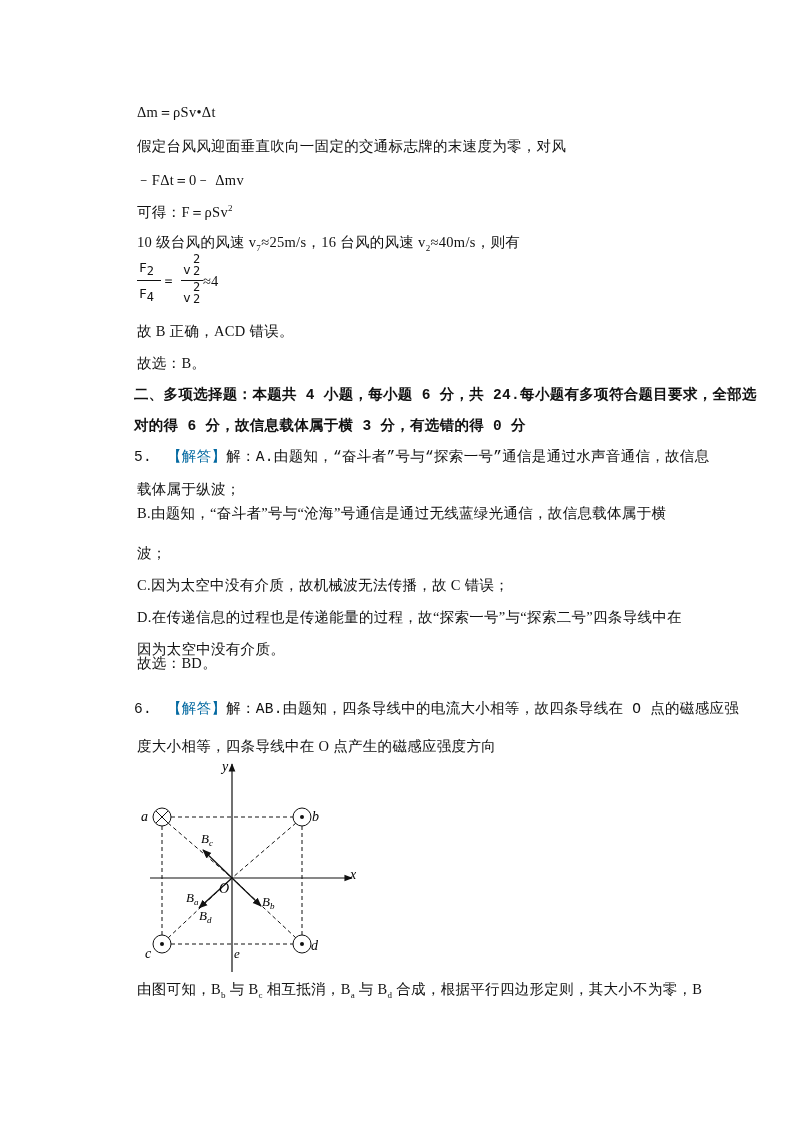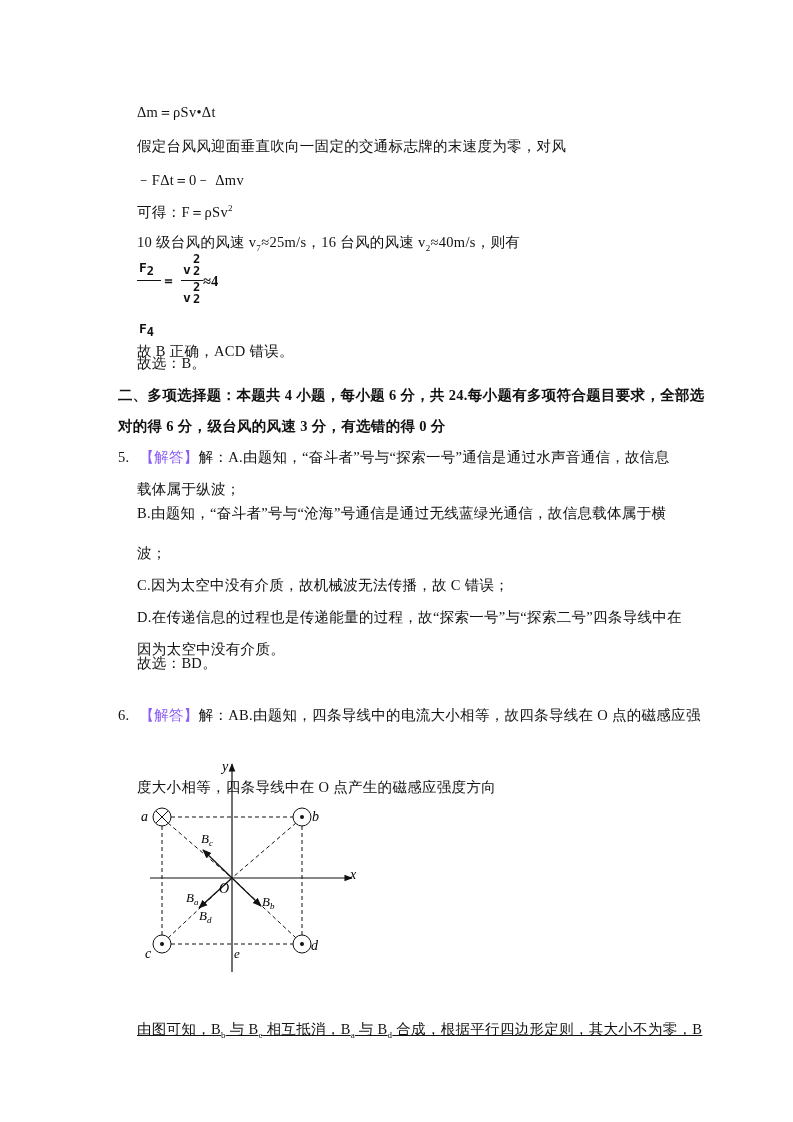--- a/index.html
+++ b/index.html
@@ -1,24 +1,24 @@
 <!DOCTYPE html>
 <html><head>
 <meta charset="utf-8">
 <style>
   html, body { margin: 0; padding: 0; background: #ffffff; }
   body { width: 793px; height: 1122px; position: relative; overflow: hidden;
          font-family: "Liberation Serif", "DejaVu Serif", serif; color: #111; }
   .line { position: absolute; font-size: 14.5px; white-space: nowrap; line-height: 18px; letter-spacing: 0.3px; text-align: right; }
   .ind { left: 137px; }
-  .num { left: 118px; }
+  .num { left: 134px; font-family: Liberation Mono, monospace; }
   .bold { font-weight: bold; }
-  .blue { color: #8b5cf6; }
+  .blue { color: #0369a1; }
   sup, sub { font-size: 9px; line-height: 0; }
-  .frac { position: absolute; font-family: "DejaVu Sans Mono", "Liberation Mono", monospace; font-size: 13px; font-weight: bold; }
+  .frac { position: absolute; font-family: "DejaVu Sans Mono", "Liberation Mono", monospace; font-size: 13px; }
   .frac .fline { position: absolute; height: 1px; background: #111; }
   .frac span { position: absolute; white-space: nowrap; }
   svg text { font-family: "Liberation Serif", "DejaVu Serif", serif; font-style: italic; }
 </style>
 </head>
 <body>
 
 <div>
 
   <div class="line ind" style="top:103px;">Δm＝ρSv•Δt</div>
@@ -27,59 +27,59 @@
   <div class="line ind" style="top:203px;">
     <span>可得：F＝ρSv</span><sup>2</sup>
   </div>
   <div class="line ind" style="top:233px;">
     <span>10 级台风的风速 v</span><sub>7</sub><span>≈25m/s，16 台风的风速 v</span><sub>2</sub><span>≈40m/s，则有</span>
   </div>
 
   <div class="frac" style="left:137px; top:258px; width:120px; height:50px;">
     <span style="left:2px; top:2px;"><span style="position:static">F</span><span style="position:relative; top:3px; font-size:12px;">2</span></span>
     <div class="fline" style="left:0; top:22px; width:24px;"></div>
-    <span style="left:2px; top:28px;margin-top:35px;"><span style="position:static">F</span><span style="position:relative; top:3px; font-size:12px;">4</span></span>
+    <span style="left:2px; top:28px;"><span style="position:static">F</span><span style="position:relative; top:3px; font-size:12px;">4</span></span>
     <span style="left:25px; top:14px;">＝</span>
     <div class="fline" style="left:44px; top:22px; width:22px;"></div>
     <span style="left:46px; top:4px;">v</span>
     <span style="left:56px; top:-6px; font-size:12px;">2</span>
     <span style="left:56px; top:6px; font-size:12px;">2</span>
     <span style="left:46px; top:32px;">v</span>
     <span style="left:56px; top:22px; font-size:12px;">2</span>
     <span style="left:56px; top:34px; font-size:12px;">2</span>
     <span style="left:66px; top:15px; font-family:'Liberation Serif', serif; font-size:14.5px;">≈4</span>
   </div>
 
-  <div class="line ind" style="top:322px;margin-top:20px;">故 B 正确，ACD 错误。</div>
+  <div class="line ind" style="top:322px;">故 B 正确，ACD 错误。</div>
   <div class="line ind" style="top:354px;">故选：B。</div>
 
   <div class="line num bold" style="top:386px;">
     <span>二、多项选择题：本题共 </span><span>4</span><span> 小题，每小题 </span><span>6</span><span> 分，共 </span><span>24.</span><span>每小题有多项符合题目要求，全部选</span>
   </div>
   <div class="line num bold" style="top:417px;">
-    <span>对的得 </span><span>6</span><span> 分，级台风的风速 </span><span>3</span><span> 分，有选错的得 </span><span>0</span><span> 分</span>
+    <span>对的得 </span><span>6</span><span> 分，故信息载体属于横 </span><span>3</span><span> 分，有选错的得 </span><span>0</span><span> 分</span>
   </div>
 
   <div class="line num" style="top:448px;">
     <span>5.</span>
     <span class="blue" style="margin-left:6px;">【解答】</span><span>解：A.由题知，“奋斗者”号与“探索一号”通信是通过水声音通信，故信息</span>
   </div>
   <div class="line ind" style="top:480px;">载体属于纵波；</div>
   <div class="line ind" style="top:504px;">B.由题知，“奋斗者”号与“沧海”号通信是通过无线蓝绿光通信，故信息载体属于横</div>
   <div class="line ind" style="top:544px;">波；</div>
   <div class="line ind" style="top:576px;">C.因为太空中没有介质，故机械波无法传播，故 C 错误；</div>
   <div class="line ind" style="top:608px;">D.在传递信息的过程也是传递能量的过程，故“探索一号”与“探索二号”四条导线中在</div>
   <div class="line ind" style="top:640px;">因为太空中没有介质。</div>
   <div class="line ind" style="top:654px;">故选：BD。</div>
 
-  <div class="line num" style="top:700px;margin-top:6px;">
+  <div class="line num" style="top:700px;">
     <span>6.</span>
     <span class="blue" style="margin-left:6px;">【解答】</span><span>解：AB.由题知，四条导线中的电流大小相等，故四条导线在 O 点的磁感应强</span>
   </div>
-  <div class="line ind" style="top:737px;margin-top:41px;">度大小相等，四条导线中在 O 点产生的磁感应强度方向</div>
+  <div class="line ind" style="top:737px;">度大小相等，四条导线中在 O 点产生的磁感应强度方向</div>
 
   <svg style="position:absolute; left:0; top:0;" width="793" height="1122">
     <defs>
       <marker id="arrow" viewBox="0 0 10 10" refX="9" refY="5" markerWidth="7" markerHeight="7" orient="auto">
         <path d="M0,1 L10,5 L0,9 z" fill="#111"></path>
       </marker>
     </defs>
 
     <g stroke="#111" stroke-width="1" stroke-dasharray="4,3" fill="none">
       <line x1="171" y1="817" x2="293" y2="817"></line>
@@ -120,17 +120,17 @@
     <text x="312" y="821" font-size="14">b</text>
     <text x="145" y="958" font-size="14">c</text>
     <text x="311" y="950" font-size="14">d</text>
     <text x="234" y="958" font-size="13">e</text>
     <text x="201" y="843" font-size="13"><tspan>B</tspan><tspan dy="3" font-size="9">c</tspan></text>
     <text x="186" y="902" font-size="13"><tspan>B</tspan><tspan dy="3" font-size="9">a</tspan></text>
     <text x="199" y="920" font-size="13"><tspan>B</tspan><tspan dy="3" font-size="9">d</tspan></text>
     <text x="262" y="906" font-size="13"><tspan>B</tspan><tspan dy="3" font-size="9">b</tspan></text>
   </svg>
 
-  <div class="line ind" style="top:1020px;text-decoration:underline;">
+  <div class="line ind" style="top:980px;">
     <span>由图可知，B</span><sub>b</sub><span> 与 B</span><sub>c</sub><span> 相互抵消，B</span><sub>a</sub><span> 与 B</span><sub>d</sub><span> 合成，根据平行四边形定则，其大小不为零，B</span>
   </div>
 
 </div>
 
 </body></html>

